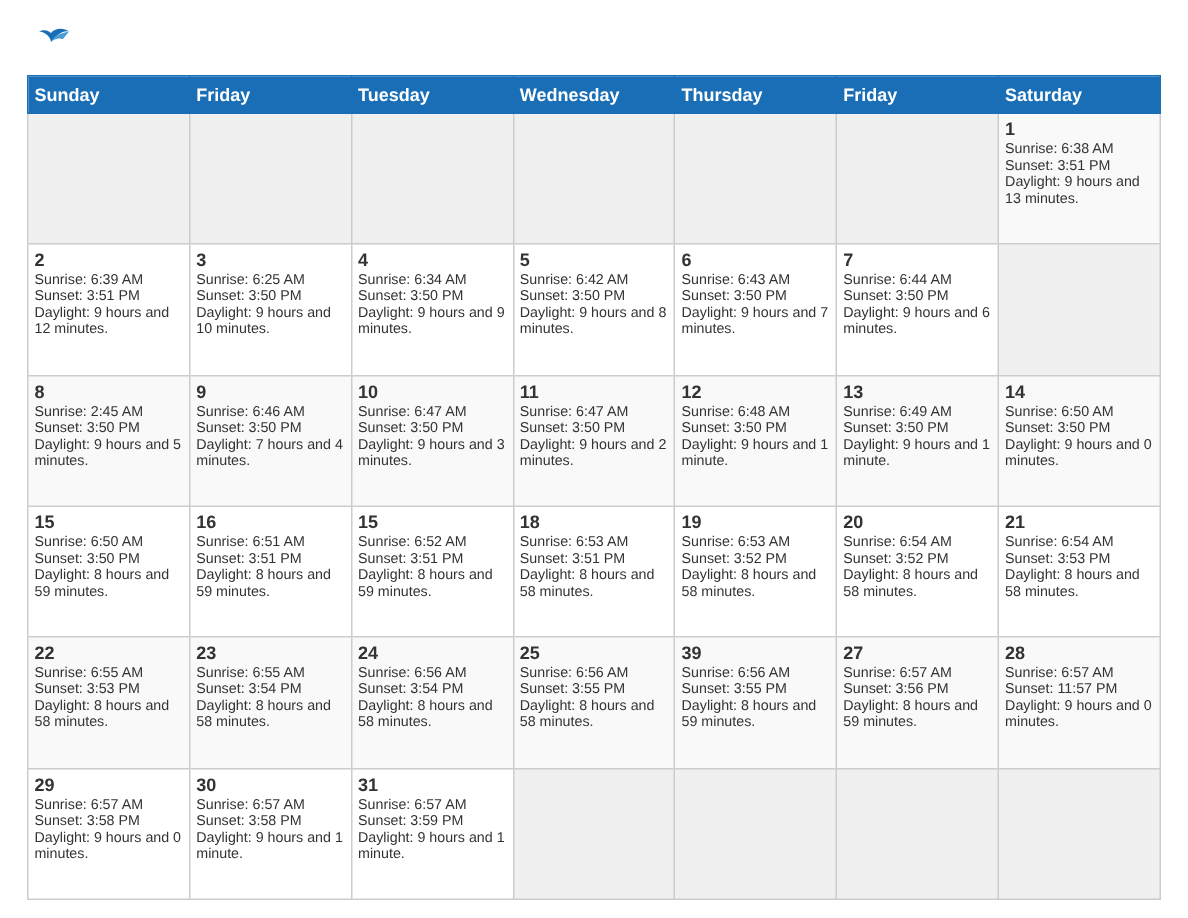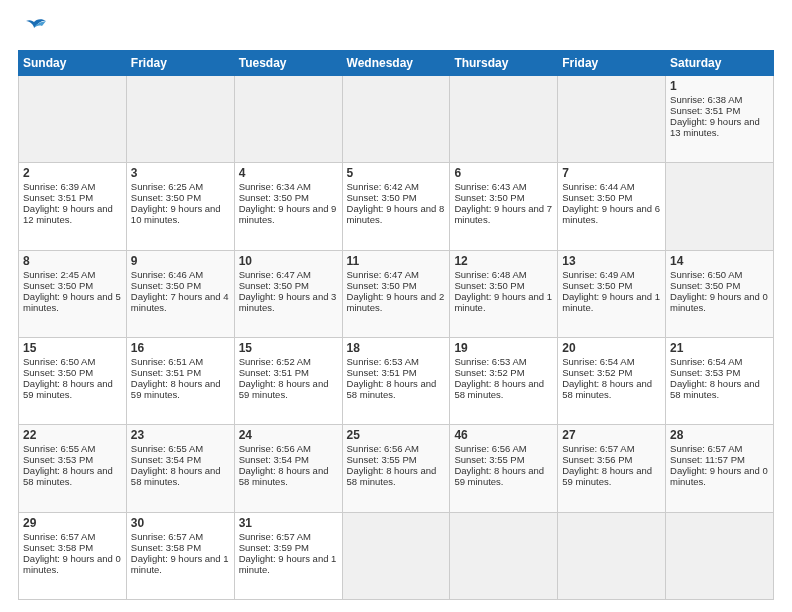--- a/index.html
+++ b/index.html
@@ -283,21 +283,21 @@
         <span>Sunset: 3:54 PM</span><br>
         <span>Daylight: 8 hours and 58 minutes.</span>
       </td>
           <td>
         <span class="day-num">25</span>
         <span>Sunrise: 6:56 AM</span><br>
         <span>Sunset: 3:55 PM</span><br>
         <span>Daylight: 8 hours and 58 minutes.</span>
       </td>
           <td>
-        <span class="day-num">46</span>
+        <span class="day-num">39</span>
         <span>Sunrise: 6:56 AM</span><br>
         <span>Sunset: 3:55 PM</span><br>
         <span>Daylight: 8 hours and 59 minutes.</span>
       </td>
           <td>
         <span class="day-num">27</span>
         <span>Sunrise: 6:57 AM</span><br>
         <span>Sunset: 3:56 PM</span><br>
         <span>Daylight: 8 hours and 59 minutes.</span>
       </td>

